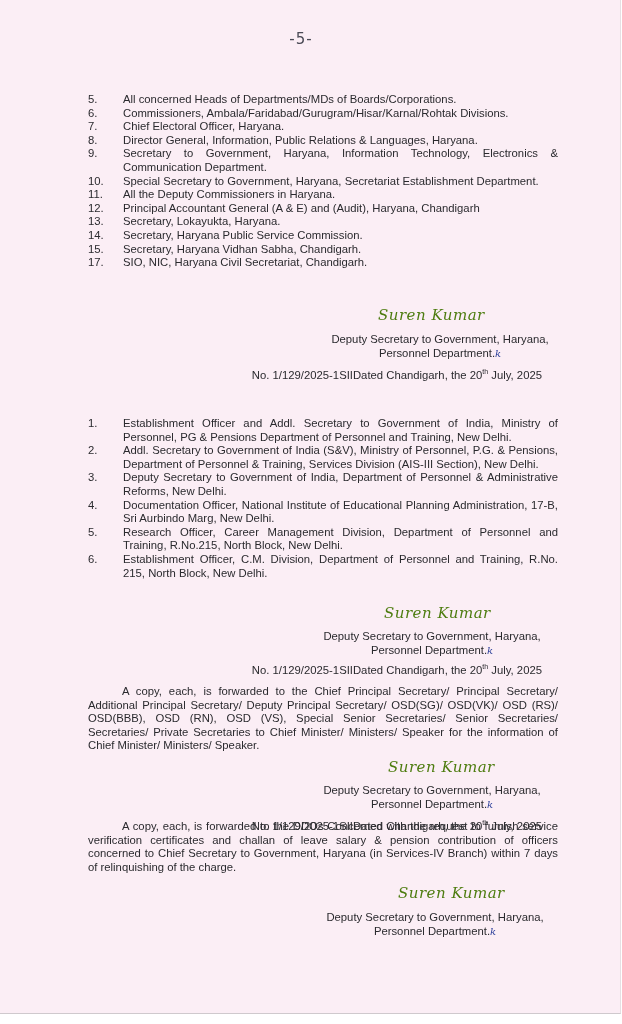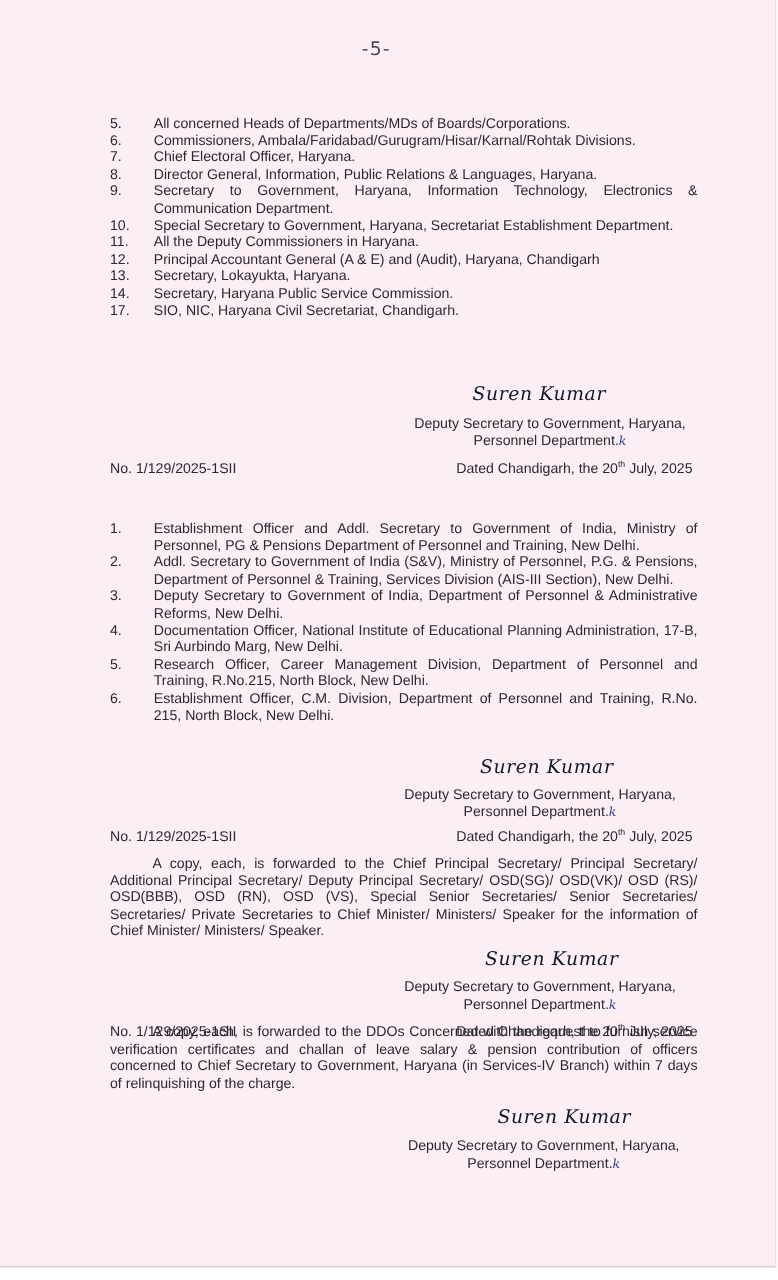--- a/index.html
+++ b/index.html
@@ -16,25 +16,25 @@
     font-family:"DejaVu Sans", sans-serif; font-size:15px; color:#4a4a55; letter-spacing:1px;
     transform: translateX(-10px);
   }
   .txt { font-size:11.3px; line-height:13.6px; }
   .list { position:absolute; left:88px; width:470px; }
   .item { display:flex; }
   .item .num { width:35px; flex:0 0 35px; }
   .item .body { flex:1; text-align:justify; }
   .sig-block { position:absolute; text-align:center; font-size:11.3px; line-height:14px; }
   .sig {
-    position:absolute; font-family:"DejaVu Serif", serif; font-style:italic; color:#0f172a;
+    position:absolute; font-family:"DejaVu Serif", serif; font-style:italic; color:#4d7c0f;
     font-size:15px; letter-spacing:0.5px;
   }
   .initial { color:#2b3f9a; font-style:italic; font-family:"DejaVu Serif", serif; font-size:10px; }
-  .refline { position:absolute; left:88px; width:466px; font-size:11.3px; display:flex; justify-content:space-between; }
+  .refline { position:absolute; left:76px; width:466px; font-size:11.3px; display:flex; justify-content:flex-end; }
   sup { font-size:7px; line-height:0; }
   .para { position:absolute; left:88px; width:470px; font-size:11.3px; line-height:13.6px; text-align:justify; text-indent:34px; }
 </style>
 </head>
 <body>
 
 <div class="page">
 
   <div class="page-num">-5-</div>
 
@@ -71,20 +71,24 @@
         <span class="num">12.</span>
         <span class="body">Principal Accountant General (A &amp; E) and (Audit), Haryana, Chandigarh</span>
       </div>
     <div class="item">
         <span class="num">13.</span>
         <span class="body">Secretary, Lokayukta, Haryana.</span>
       </div>
     <div class="item">
         <span class="num">14.</span>
         <span class="body">Secretary, Haryana Public Service Commission.</span>
+      </div>
+    <div class="item">
+        <span class="num">15.</span>
+        <span class="body">Secretary, Haryana Vidhan Sabha, Chandigarh.</span>
       </div>
     <div class="item">
         <span class="num">17.</span>
         <span class="body">SIO, NIC, Haryana Civil Secretariat, Chandigarh.</span>
       </div>
   </div>
 
   <div class="sig" style="left:378px; top:306px;">Suren Kumar</div>
   <div class="sig-block" style="left:310px; top:332px; width:260px;">
     <div>Deputy Secretary to Government, Haryana,</div>

